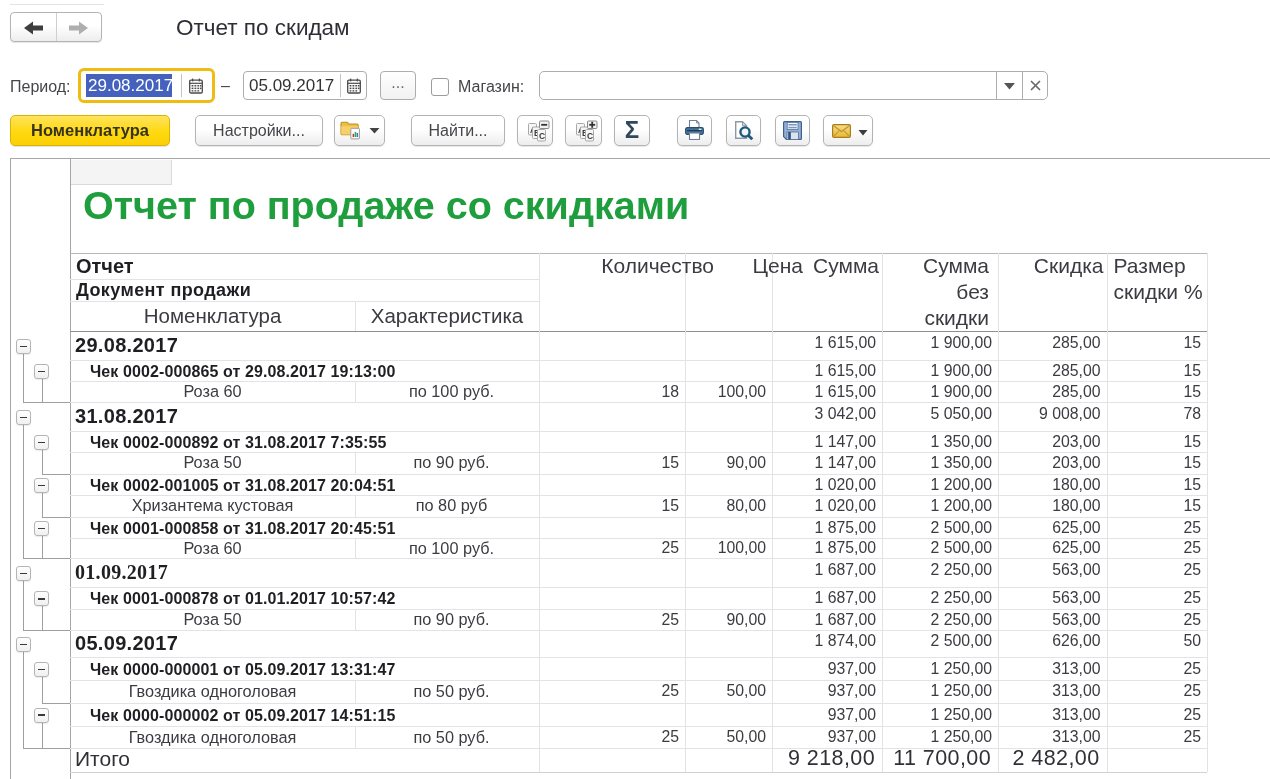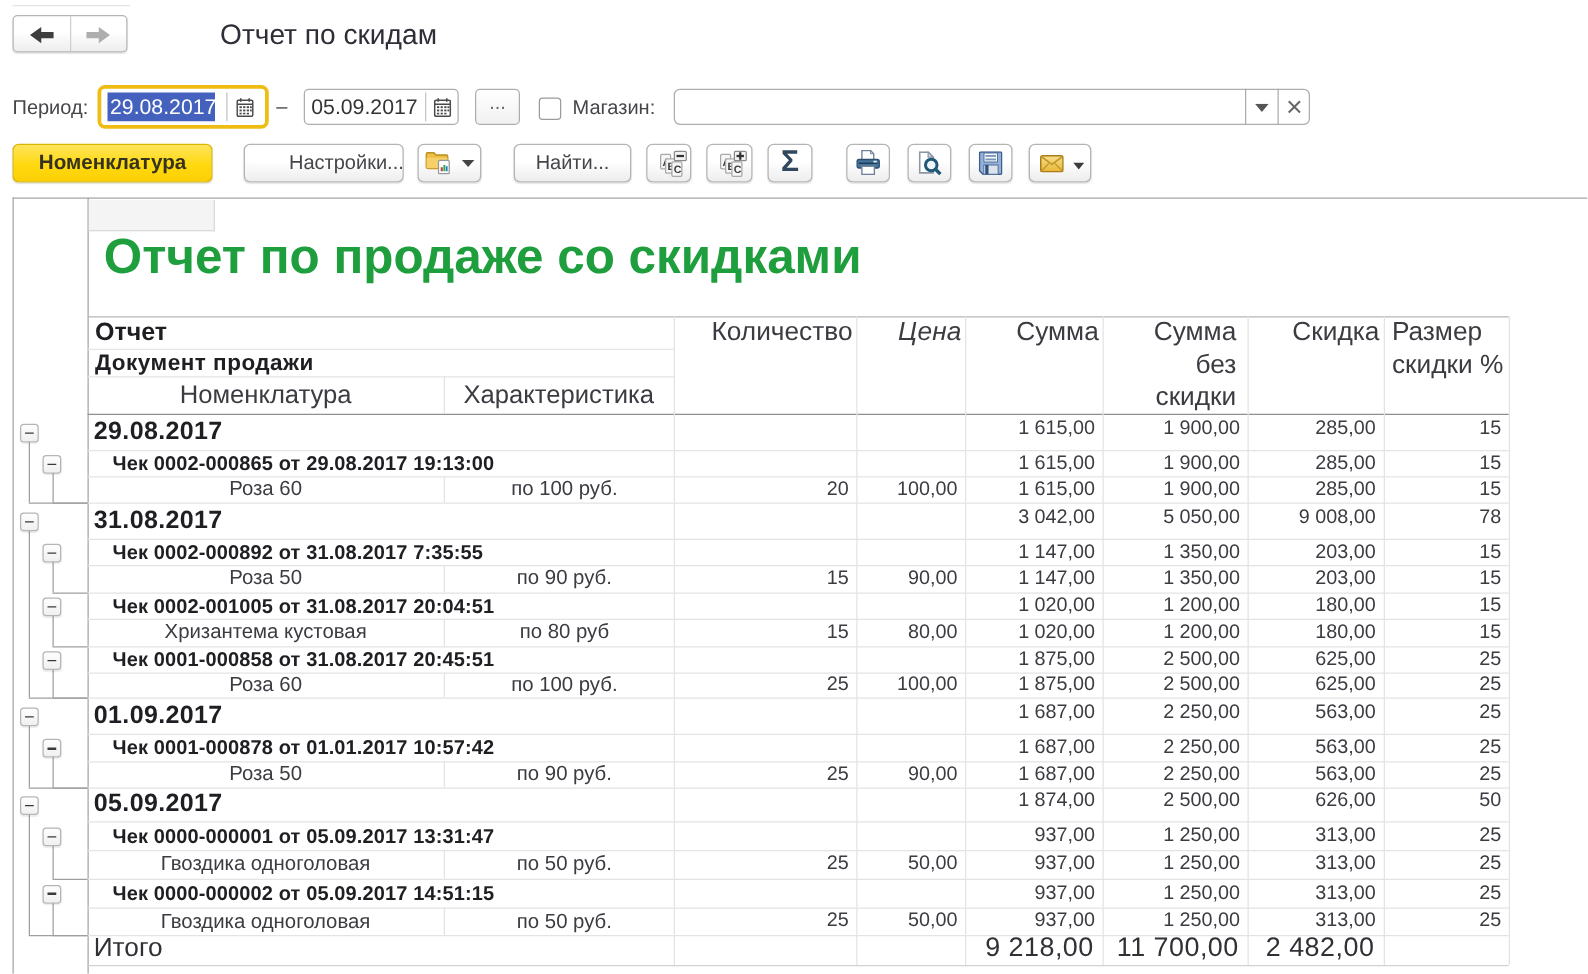--- a/index.html
+++ b/index.html
@@ -79,21 +79,21 @@
 <div class="ln" style="left:1022px;top:71px;width:1px;height:29px;background:#adadad"></div>
 <svg style="position:absolute;left:1003px;top:83px" width="13" height="7" viewBox="0 0 13 7">
 <path d="M1 0 L12 0 L6.5 6.5 Z" fill="#555"></path>
   </svg>
 <svg style="position:absolute;left:1029px;top:79px" width="13" height="13" viewBox="0 0 13 13">
 <path d="M2 2 L11 11 M11 2 L2 11" stroke="#666" stroke-width="1.6"></path>
   </svg>
 <div style="position:absolute;left:10px;top:115px;width:160px;height:31px;box-sizing:border-box;border:1px solid #d8b500;border-radius:5px;background:linear-gradient(#ffe35c,#ffd90f 55%,#fccf05);box-shadow:0 1px 1px rgba(0,0,0,0.12);"></div>
 <div class="t " style="left:10px;top:116px;width:160px;height:29px;line-height:29px;font-size:16.5px;font-weight:bold;color:#35321f;text-align:center;">Номенклатура</div>
 <div class="btn" style="left:195px;top:115px;width:128px;"></div>
-<div class="t " style="left:195px;top:116px;width:128px;height:29px;line-height:29px;font-size:16px;color:#45454a;text-align:right;">Настройки...</div>
+<div class="t " style="left:195px;top:116px;width:128px;height:29px;line-height:29px;font-size:16px;color:#45454a;text-align:center;">Настройки...</div>
 <div class="btn" style="left:334px;top:115px;width:51px;"></div>
 <svg style="position:absolute;left:340px;top:120px" width="22" height="21" viewBox="0 0 22 21">
     <path d="M1 3.5 Q1 2.2 2.2 2.2 L7.2 2.2 L8.8 4 L17 4 Q18.2 4 18.2 5.2 L18.2 13.4 Q18.2 14.8 16.8 14.8 L2.4 14.8 Q1 14.8 1 13.4 Z" fill="#eebf45" stroke="#bb8f1d" stroke-width="1.1"></path>
     <path d="M1.2 6.2 L18 6.2 L18 13.4 Q18 14.6 16.8 14.6 L2.4 14.6 Q1.2 14.6 1.2 13.4 Z" fill="#f7d069"></path>
     <rect x="10.8" y="8.3" width="8.6" height="10.6" rx="0.8" fill="#fdfdfd" stroke="#9a9a9a" stroke-width="1"></rect>
     <rect x="12.6" y="13.8" width="1.6" height="3.2" fill="#c0392b"></rect>
     <rect x="14.7" y="12" width="1.6" height="5" fill="#27ae60"></rect>
     <rect x="16.7" y="13" width="1.4" height="4" fill="#2980b9"></rect>
   </svg>
 <svg style="position:absolute;left:369px;top:128px" width="11" height="6" viewBox="0 0 11 6">
@@ -180,43 +180,43 @@
 <div class="ln" style="left:685px;top:253px;width:1px;height:519px;background:#e3e3e3"></div>
 <div class="ln" style="left:772px;top:253px;width:1px;height:519px;background:#e3e3e3"></div>
 <div class="ln" style="left:882px;top:253px;width:1px;height:519px;background:#e3e3e3"></div>
 <div class="ln" style="left:998px;top:253px;width:1px;height:519px;background:#e3e3e3"></div>
 <div class="ln" style="left:1106.5px;top:253px;width:1px;height:519px;background:#e3e3e3"></div>
 <div class="ln" style="left:1207px;top:253px;width:1px;height:519px;background:#e3e3e3"></div>
 <div class="t b" style="left:76px;top:253px;width:200px;height:26px;line-height:26px;font-size:20px;">Отчет</div>
 <div class="t b" style="left:76px;top:279px;width:250px;height:22px;line-height:22px;font-size:18px;letter-spacing:0.4px;">Документ продажи</div>
 <div class="t " style="left:70px;top:301px;width:285px;height:29px;line-height:29px;text-align:center;font-size:20.5px;">Номенклатура</div>
 <div class="t " style="left:355px;top:301px;width:184px;height:29px;line-height:29px;text-align:center;font-size:20.5px;">Характеристика</div>
-<div class="t num" style="left:539px;top:253px;width:143px;height:26px;line-height:26px;font-size:21px;line-height:26px;">Количество</div>
-<div class="t num" style="left:685px;top:253px;width:84px;height:26px;line-height:26px;font-size:21px;line-height:26px;font-style:italic;">Цена</div>
+<div class="t num" style="left:539px;top:253px;width:143px;height:26px;line-height:26px;font-size:21px;line-height:26px;padding-left:32px;">Количество</div>
+<div class="t num" style="left:719px;top:253px;width:84px;height:26px;line-height:26px;font-size:21px;line-height:26px;">Цена</div>
 <div class="t num" style="left:772px;top:253px;width:107px;height:26px;line-height:26px;font-size:21px;line-height:26px;">Сумма</div>
 <div class="t num" style="left:882px;top:253px;width:107px;font-size:21px;line-height:26px;white-space:normal;">Сумма<br>без<br>скидки</div>
 <div class="t num" style="left:998px;top:253px;width:105.5px;height:26px;line-height:26px;font-size:21px;line-height:26px;">Скидка</div>
 <div class="t" style="left:1113.5px;top:253px;width:93.5px;font-size:21px;line-height:26px;white-space:normal;">Размер скидки %</div>
 <div class="ln" style="left:70px;top:359.5px;width:1137px;height:1px;background:#e3e3e3"></div>
 <div class="t b" style="left:75px;top:331.0px;width:260px;height:28.5px;line-height:28.5px;font-size:20px;letter-spacing:0.3px;">29.08.2017</div>
 <div class="t num" style="left:772px;top:331.5px;width:104px;height:21.5px;line-height:21.5px;">1 615,00</div>
 <div class="t num" style="left:882px;top:331.5px;width:110px;height:21.5px;line-height:21.5px;">1 900,00</div>
 <div class="t num" style="left:998px;top:331.5px;width:102.5px;height:21.5px;line-height:21.5px;">285,00</div>
 <div class="t num" style="left:1106.5px;top:331.5px;width:94.5px;height:21.5px;line-height:21.5px;">15</div>
 <div class="ln" style="left:70px;top:381.0px;width:1137px;height:1px;background:#e3e3e3"></div>
 <div class="t b" style="left:90px;top:360.5px;width:440px;height:21.5px;line-height:21.5px;font-size:16px;letter-spacing:0.1px;">Чек 0002-000865 от 29.08.2017 19:13:00</div>
 <div class="t num" style="left:772px;top:359.5px;width:104px;height:21.5px;line-height:21.5px;">1 615,00</div>
 <div class="t num" style="left:882px;top:359.5px;width:110px;height:21.5px;line-height:21.5px;">1 900,00</div>
 <div class="t num" style="left:998px;top:359.5px;width:102.5px;height:21.5px;line-height:21.5px;">285,00</div>
 <div class="t num" style="left:1106.5px;top:359.5px;width:94.5px;height:21.5px;line-height:21.5px;">15</div>
 <div class="ln" style="left:70px;top:402.0px;width:1137px;height:1px;background:#e3e3e3"></div>
 <div class="ln" style="left:355px;top:381.0px;width:1px;height:21.0px;background:#e3e3e3"></div>
 <div class="t " style="left:70px;top:381.0px;width:285px;height:21.0px;line-height:21.0px;text-align:center;font-size:16.3px;">Роза 60</div>
 <div class="t " style="left:359.5px;top:381.0px;width:184px;height:21.0px;line-height:21.0px;text-align:center;font-size:16.3px;">по 100 руб.</div>
-<div class="t num" style="left:539px;top:381.0px;width:140px;height:21.0px;line-height:21.0px;">20</div>
+<div class="t num" style="left:539px;top:381.0px;width:140px;height:21.0px;line-height:21.0px;">18</div>
 <div class="t num" style="left:685px;top:381.0px;width:81px;height:21.0px;line-height:21.0px;">100,00</div>
 <div class="t num" style="left:772px;top:381.0px;width:104px;height:21.0px;line-height:21.0px;">1 615,00</div>
 <div class="t num" style="left:882px;top:381.0px;width:110px;height:21.0px;line-height:21.0px;">1 900,00</div>
 <div class="t num" style="left:998px;top:381.0px;width:102.5px;height:21.0px;line-height:21.0px;">285,00</div>
 <div class="t num" style="left:1106.5px;top:381.0px;width:94.5px;height:21.0px;line-height:21.0px;">15</div>
 <div class="ln" style="left:70px;top:430.5px;width:1137px;height:1px;background:#e3e3e3"></div>
 <div class="t b" style="left:75px;top:402.0px;width:260px;height:28.5px;line-height:28.5px;font-size:20px;letter-spacing:0.3px;">31.08.2017</div>
 <div class="t num" style="left:772px;top:402.5px;width:104px;height:21.5px;line-height:21.5px;">3 042,00</div>
 <div class="t num" style="left:882px;top:402.5px;width:110px;height:21.5px;line-height:21.5px;">5 050,00</div>
 <div class="t num" style="left:998px;top:402.5px;width:102.5px;height:21.5px;line-height:21.5px;">9 008,00</div>
@@ -263,21 +263,21 @@
 <div class="ln" style="left:355px;top:538.0px;width:1px;height:20.0px;background:#e3e3e3"></div>
 <div class="t " style="left:70px;top:538.0px;width:285px;height:20.0px;line-height:20.0px;text-align:center;font-size:16.3px;">Роза 60</div>
 <div class="t " style="left:359.5px;top:538.0px;width:184px;height:20.0px;line-height:20.0px;text-align:center;font-size:16.3px;">по 100 руб.</div>
 <div class="t num" style="left:539px;top:538.0px;width:140px;height:20.0px;line-height:20.0px;">25</div>
 <div class="t num" style="left:685px;top:538.0px;width:81px;height:20.0px;line-height:20.0px;">100,00</div>
 <div class="t num" style="left:772px;top:538.0px;width:104px;height:20.0px;line-height:20.0px;">1 875,00</div>
 <div class="t num" style="left:882px;top:538.0px;width:110px;height:20.0px;line-height:20.0px;">2 500,00</div>
 <div class="t num" style="left:998px;top:538.0px;width:102.5px;height:20.0px;line-height:20.0px;">625,00</div>
 <div class="t num" style="left:1106.5px;top:538.0px;width:94.5px;height:20.0px;line-height:20.0px;">25</div>
 <div class="ln" style="left:70px;top:587.0px;width:1137px;height:1px;background:#e3e3e3"></div>
-<div class="t b" style="left:75px;top:558.0px;width:260px;height:29.0px;line-height:29.0px;font-size:20px;letter-spacing:0.3px;">01.09.2017</div>
+<div class="t b" style="left:75px;top:558.0px;width:260px;height:29.0px;line-height:29.0px;font-size:20px;letter-spacing:0.3px;font-family:Liberation Serif, serif;">01.09.2017</div>
 <div class="t num" style="left:772px;top:558.5px;width:104px;height:21.5px;line-height:21.5px;">1 687,00</div>
 <div class="t num" style="left:882px;top:558.5px;width:110px;height:21.5px;line-height:21.5px;">2 250,00</div>
 <div class="t num" style="left:998px;top:558.5px;width:102.5px;height:21.5px;line-height:21.5px;">563,00</div>
 <div class="t num" style="left:1106.5px;top:558.5px;width:94.5px;height:21.5px;line-height:21.5px;">25</div>
 <div class="ln" style="left:70px;top:608.5px;width:1137px;height:1px;background:#e3e3e3"></div>
 <div class="t b" style="left:90px;top:588.0px;width:440px;height:21.5px;line-height:21.5px;font-size:16px;letter-spacing:0.1px;">Чек 0001-000878 от 01.01.2017 10:57:42</div>
 <div class="t num" style="left:772px;top:587.0px;width:104px;height:21.5px;line-height:21.5px;">1 687,00</div>
 <div class="t num" style="left:882px;top:587.0px;width:110px;height:21.5px;line-height:21.5px;">2 250,00</div>
 <div class="t num" style="left:998px;top:587.0px;width:102.5px;height:21.5px;line-height:21.5px;">563,00</div>
 <div class="t num" style="left:1106.5px;top:587.0px;width:94.5px;height:21.5px;line-height:21.5px;">25</div>

